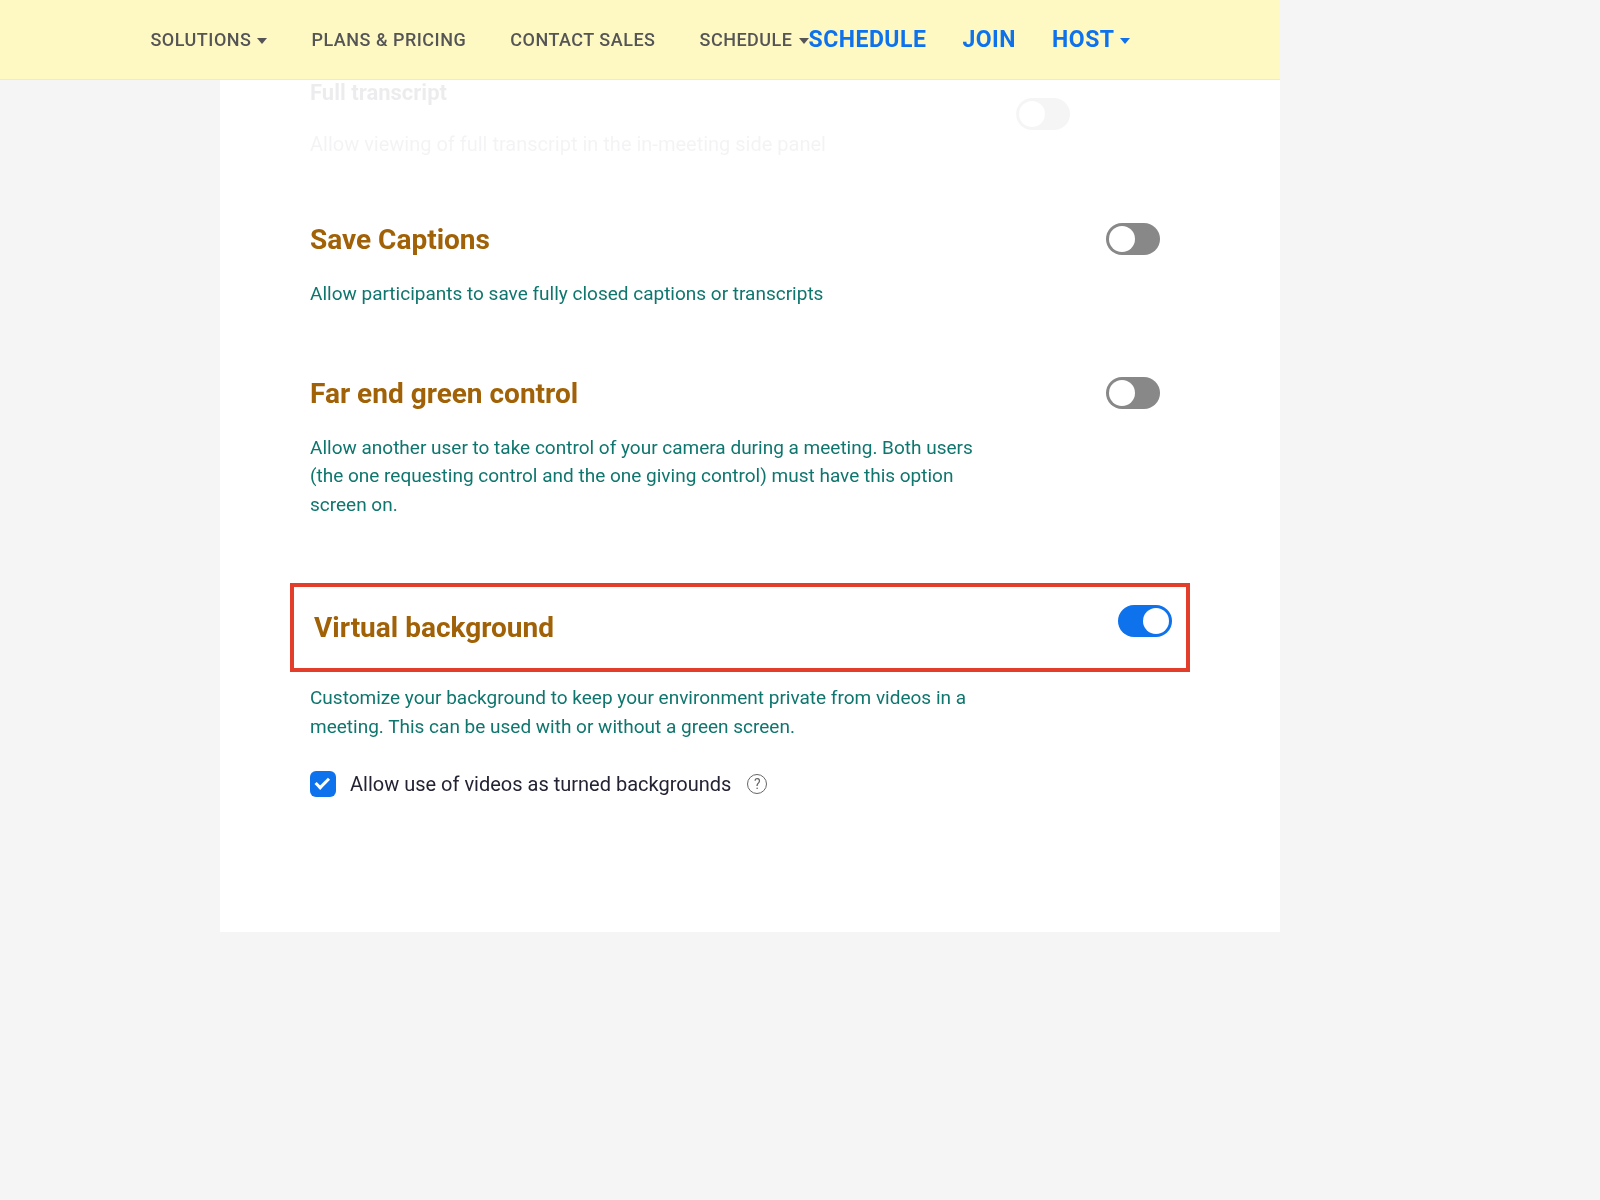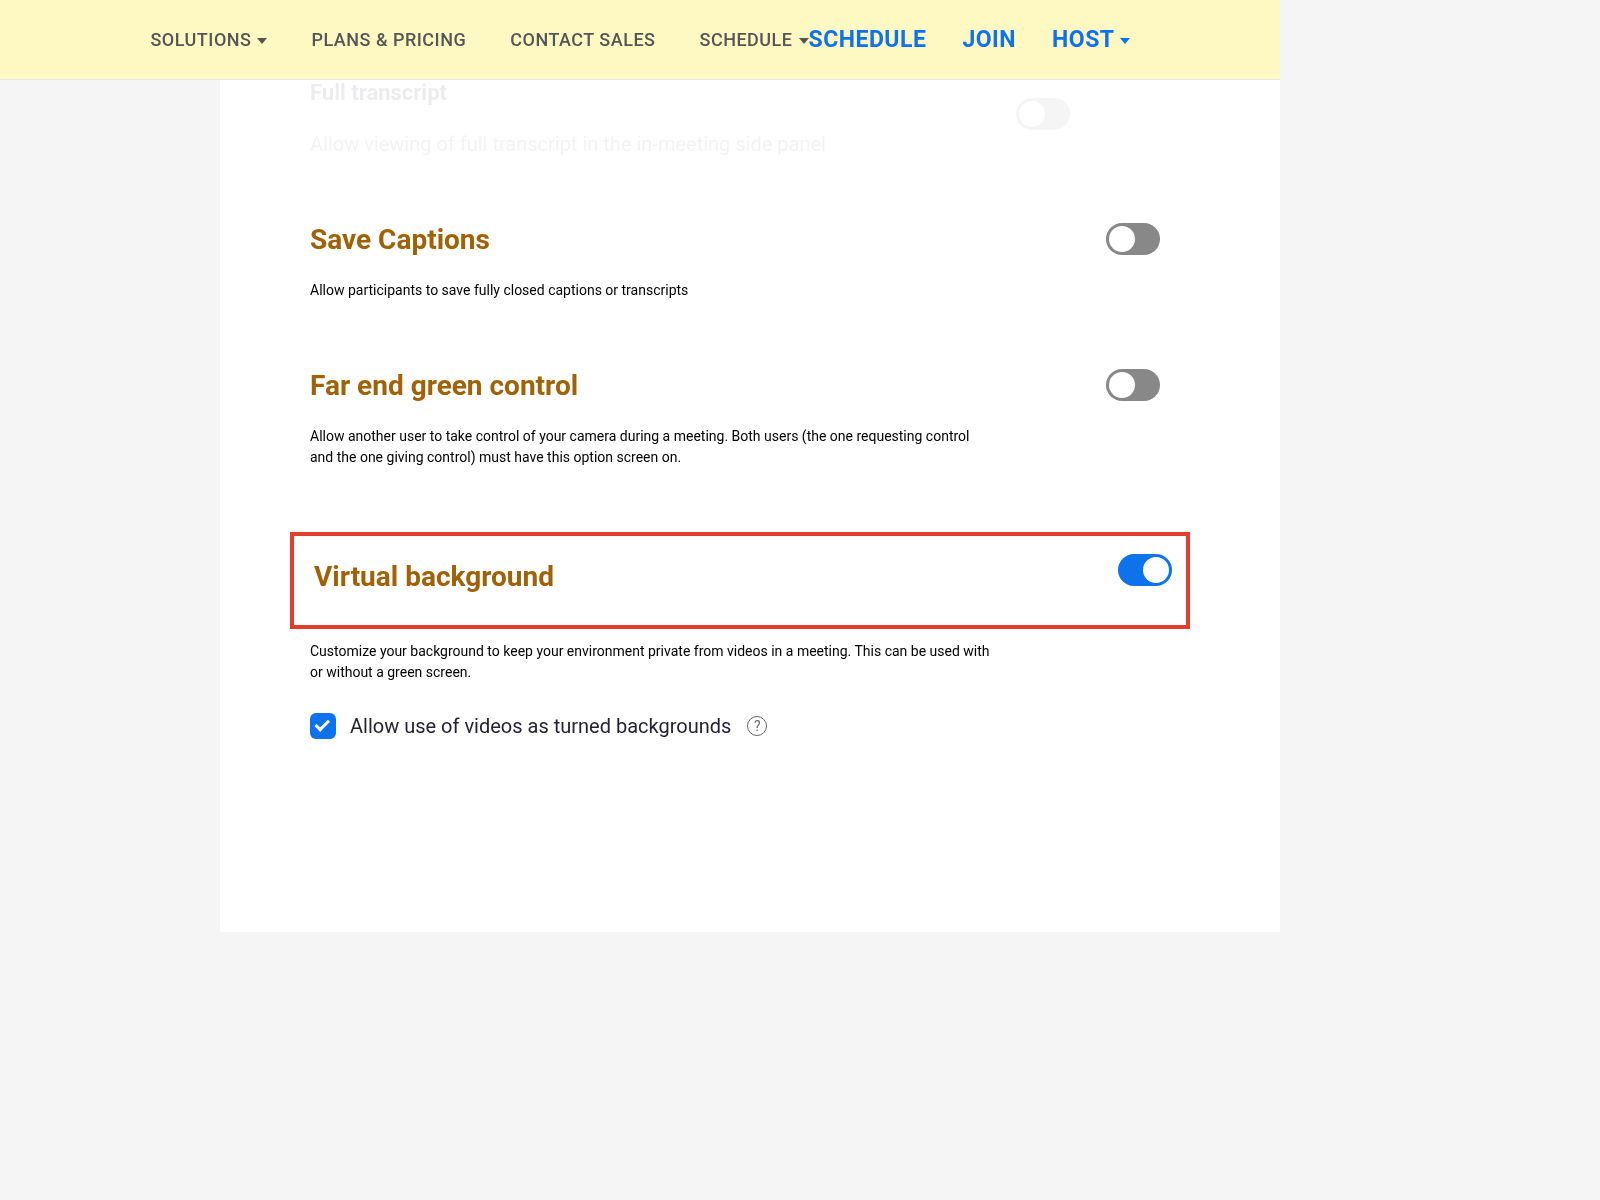--- a/index.html
+++ b/index.html
@@ -95,22 +95,22 @@
       padding: 34px 90px 34px 90px;
       position: relative;
     }
     .setting-title {
       font-size: 28px;
       font-weight: 700;
       color: #a16207;
       margin-bottom: 24px;
     }
     .setting-desc {
-      font-size: 14px;
-      color: #000000;
+      font-size: 19px;
+      color: #0f766e;
       line-height: 1.5;
       max-width: 680px;
     }
     .toggle {
       position: absolute;
       right: 120px;
       width: 54px;
       height: 32px;
       border-radius: 16px;
       cursor: pointer;
@@ -131,21 +131,21 @@
     }
     .toggle-off .toggle-knob { left: 3px; }
     .toggle-on .toggle-knob { right: 3px; }
     .highlight-box {
       border: 4px solid #E33E2B;
       margin: 30px 90px 0 70px;
       padding: 24px 20px 24px 20px;
       position: relative;
     }
     .highlight-box .setting-title {
-      margin-bottom: 8px;
+      margin-bottom: 0;
     }
     .highlight-box .toggle {
       right: 14px;
       top: 18px;
     }
     .vb-desc-block {
       padding: 12px 90px 0 90px;
     }
     .checkbox-row {
       display: flex;

